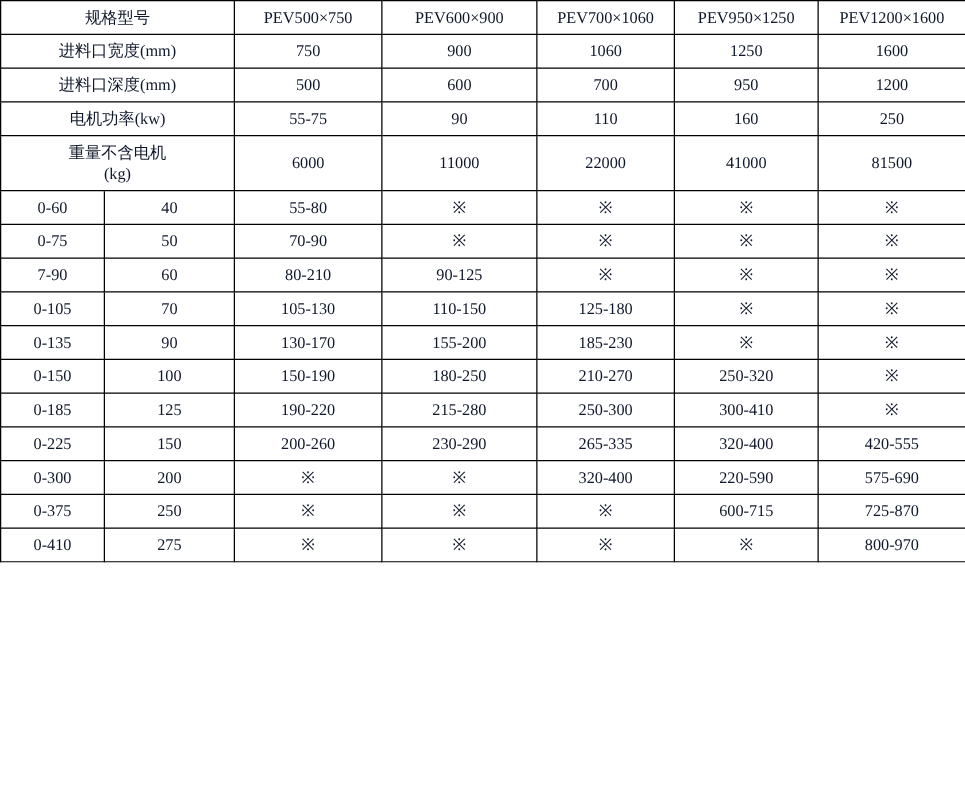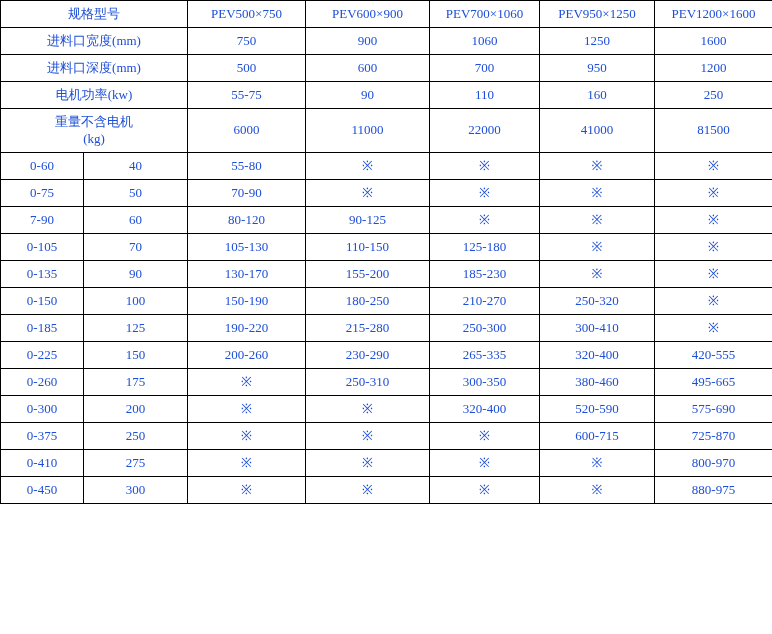--- a/index.html
+++ b/index.html
@@ -8,21 +8,21 @@
     background: #ffffff;
   }
   .wrap {
     width: 772px;
   }
   table.spec-table {
     width: 772px;
     border-collapse: collapse;
     table-layout: fixed;
     font-family: "Liberation Serif", "DejaVu Serif", serif;
-    color: #1d4ed8;
+    color: #0f172a;
     background: #ffffff;
   }
   table.spec-table td {
     border: 1px solid #000000;
     text-align: center;
     vertical-align: middle;
     padding: 0 2px;
     font-size: 13px;
     line-height: 1.25;
     overflow: hidden;
@@ -111,21 +111,21 @@
           <td>50</td>
           <td>70-90</td>
           <td>※</td>
           <td>※</td>
           <td>※</td>
           <td>※</td>
         </tr>
         <tr class="h27">
           <td>7-90</td>
           <td>60</td>
-          <td>80-120</td>
+          <td>80-210</td>
           <td>90-125</td>
           <td>※</td>
           <td>※</td>
           <td>※</td>
         </tr>
         <tr class="h27">
           <td>0-105</td>
           <td>70</td>
           <td>105-130</td>
           <td>110-150</td>
@@ -163,59 +163,41 @@
         <tr class="h27">
           <td>0-225</td>
           <td>150</td>
           <td>200-260</td>
           <td>230-290</td>
           <td>265-335</td>
           <td>320-400</td>
           <td>420-555</td>
         </tr>
         <tr class="h27">
-          <td>0-260</td>
-          <td>175</td>
-          <td>※</td>
-          <td>250-310</td>
-          <td>300-350</td>
-          <td>380-460</td>
-          <td>495-665</td>
-        </tr>
-        <tr class="h27">
           <td>0-300</td>
           <td>200</td>
           <td>※</td>
           <td>※</td>
           <td>320-400</td>
-          <td>520-590</td>
+          <td>220-590</td>
           <td>575-690</td>
         </tr>
         <tr class="h27">
           <td>0-375</td>
           <td>250</td>
           <td>※</td>
           <td>※</td>
           <td>※</td>
           <td>600-715</td>
           <td>725-870</td>
         </tr>
         <tr class="h27">
           <td>0-410</td>
           <td>275</td>
           <td>※</td>
           <td>※</td>
           <td>※</td>
           <td>※</td>
           <td>800-970</td>
-        </tr>
-        <tr class="h27">
-          <td>0-450</td>
-          <td>300</td>
-          <td>※</td>
-          <td>※</td>
-          <td>※</td>
-          <td>※</td>
-          <td>880-975</td>
         </tr>
       </tbody>
   </table>
 </div>
 
 </body></html>

